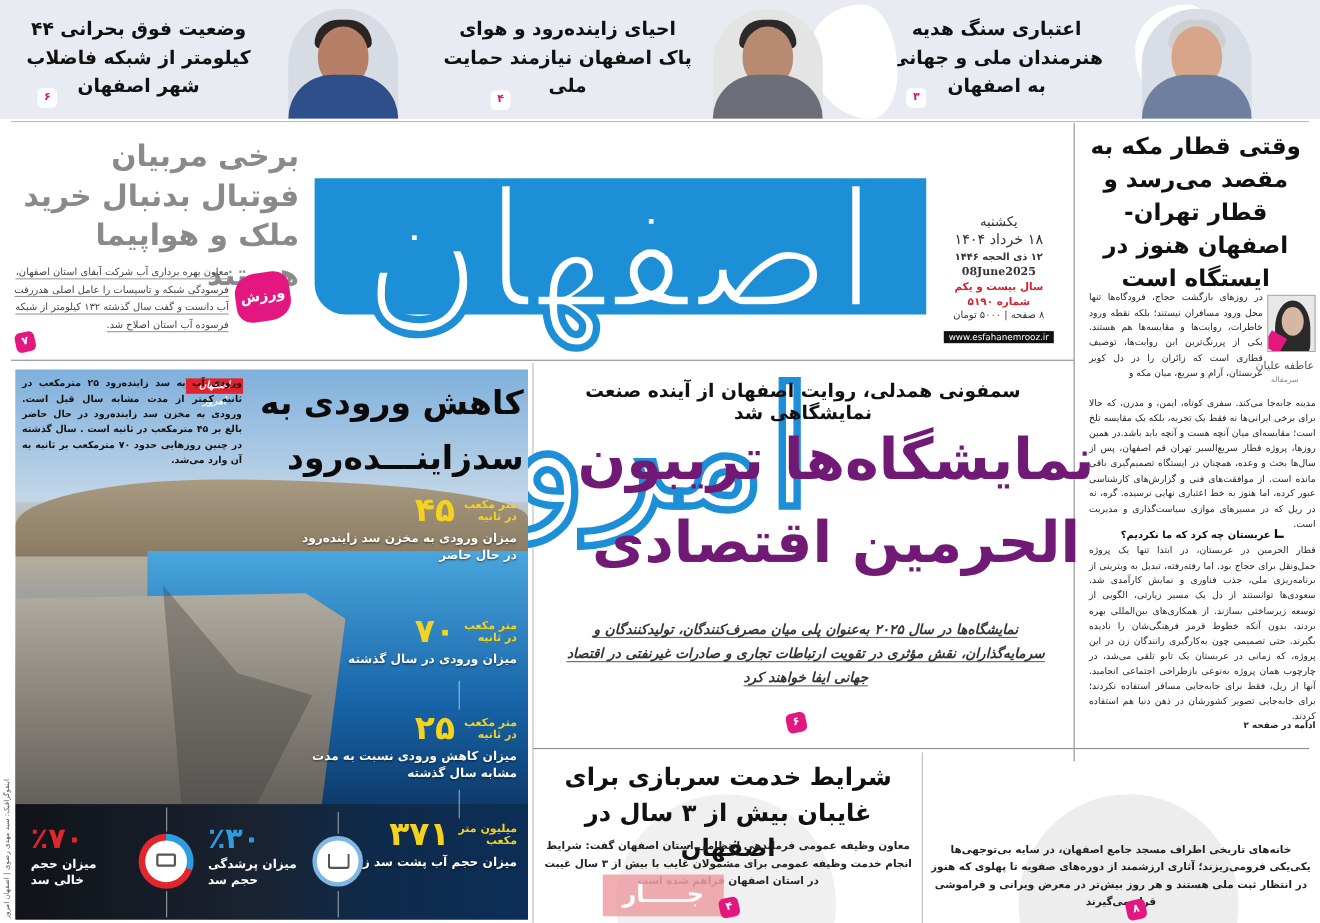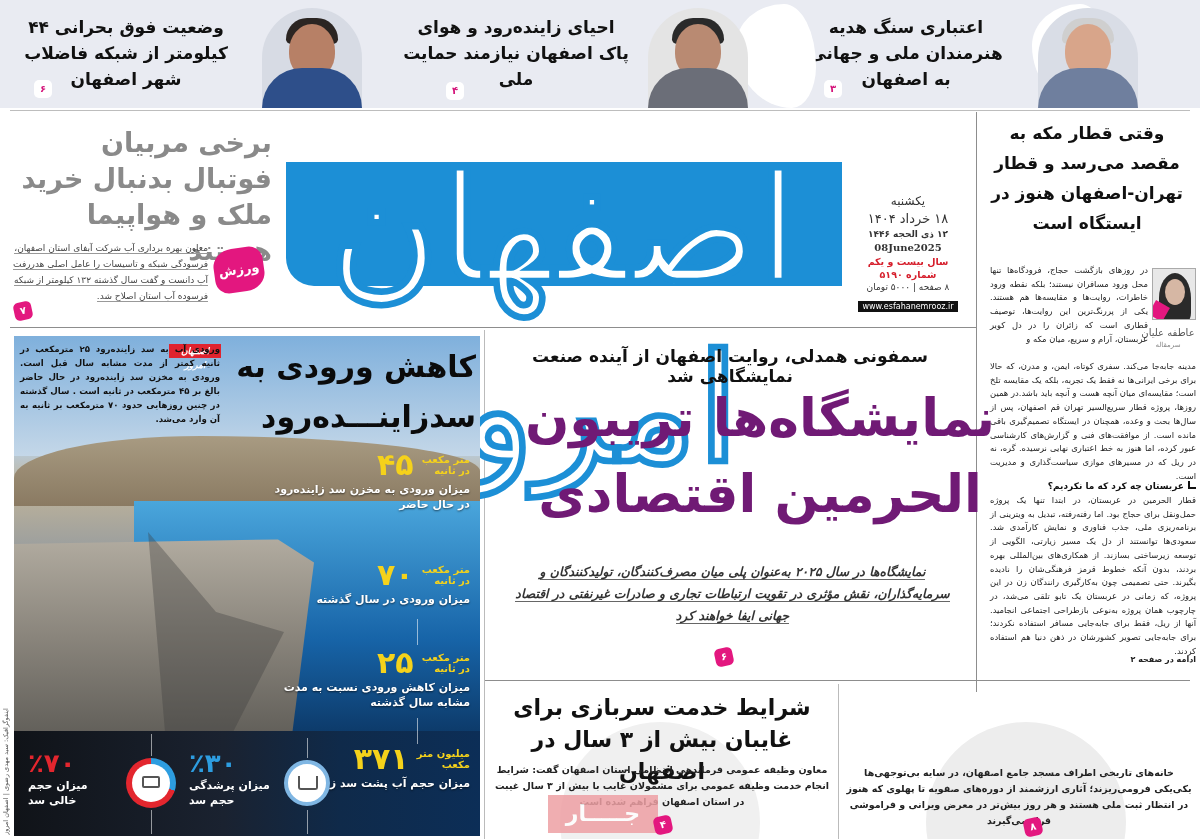--- a/index.html
+++ b/index.html
@@ -36,30 +36,30 @@
   .dateline .price { font-size: 9px; line-height: 13px; }
   .dateline .web { display: inline-block; margin-top: 2px; background: #111; color: #fff; font-size: 8px; padding: 1px 4px; direction: ltr; }
 
   
   .sport-title { position: absolute; left: 10px; top: 125px; width: 262px; text-align: right; font-size: 27px; line-height: 36px; font-weight: bold; color: #8a8a8a; }
   .sport-body { position: absolute; left: 10px; top: 240px; width: 198px; text-align: right; font-size: 9px; line-height: 16px; color: #444; }
   .sport-body span { border-bottom: 1px solid #999; }
   .sport-tag { position: absolute; left: 214px; top: 248px; width: 50px; height: 44px; background: #e3177f; color: #fff; font-weight: bold; font-size: 13px; text-align: center; line-height: 44px; border-radius: 40% 14px 40% 14px; transform: rotate(-8deg); }
 
   
-  .ed-title { position: absolute; left: 982px; top: 118px; width: 210px; text-align: center; font-weight: bold; font-size: 17px; line-height: 30px; color: #111; }
+  .ed-title { position: absolute; left: 982px; top: 118px; width: 210px; text-align: center; font-weight: bold; font-size: 21px; line-height: 30px; color: #111; }
   .ed-photo { position: absolute; left: 1152px; top: 268px; width: 44px; height: 52px; background: #e8e8e8; border: 1px solid #aaa; overflow: hidden; }
   .ed-photo .face { position: absolute; left: 12px; top: 10px; width: 20px; height: 26px; background: #d6b7a4; border-radius: 50%; }
   .ed-photo .hijab { position: absolute; left: 6px; top: 4px; width: 32px; height: 50px; background: #2a2a2a; border-radius: 50% 50% 20% 20%; }
   .ed-photo .pinkmark { position: absolute; left: -2px; top: 34px; width: 16px; height: 16px; background: #e3177f; transform: rotate(30deg); }
   .ed-author { position: absolute; left: 1140px; top: 326px; width: 56px; text-align: center; font-size: 10px; color: #555; line-height: 13px; }
   .ed-author .role { font-size: 7px; color: #888; }
   .ed-body { position: absolute; left: 990px; top: 264px; width: 158px; text-align: justify; font-size: 8.4px; line-height: 13.7px; color: #222; }
   .ed-body2 { position: absolute; left: 990px; top: 360px; width: 206px; text-align: justify; font-size: 8.4px; line-height: 13.7px; color: #222; }
-  .ed-sub { position: absolute; left: 990px; top: 481px; width: 206px; text-align: right; font-size: 9px; font-weight: bold; color: #111; }
+  .ed-sub { position: absolute; left: 990px; top: 481px; width: 206px; text-align: center; font-size: 9px; font-weight: bold; color: #111; }
   .ed-sub .mark { display: inline-block; width: 8px; height: 8px; border-left: 2px solid #111; border-bottom: 2px solid #111; margin-left: 4px; }
   .ed-body3 { position: absolute; left: 990px; top: 494px; width: 206px; text-align: justify; font-size: 8.4px; line-height: 13.7px; color: #222; }
   .ed-cont { position: absolute; left: 990px; top: 655px; width: 206px; text-align: right; font-size: 8px; font-weight: bold; color: #222; }
 
   
   .kicker { position: absolute; left: 490px; top: 346px; width: 480px; text-align: center; font-size: 17px; font-weight: bold; color: #111; }
   .headline { position: absolute; left: 520px; top: 380px; width: 480px; text-align: center; font-size: 52px; line-height: 76px; font-weight: 900; color: #701a75; letter-spacing: -1px; }
   .lede { position: absolute; left: 505px; top: 561px; width: 455px; text-align: center; font-size: 12.4px; line-height: 22px; color: #333; font-weight: bold; font-style: italic; }
   .lede span { border-bottom: 1px solid #666; }
 

